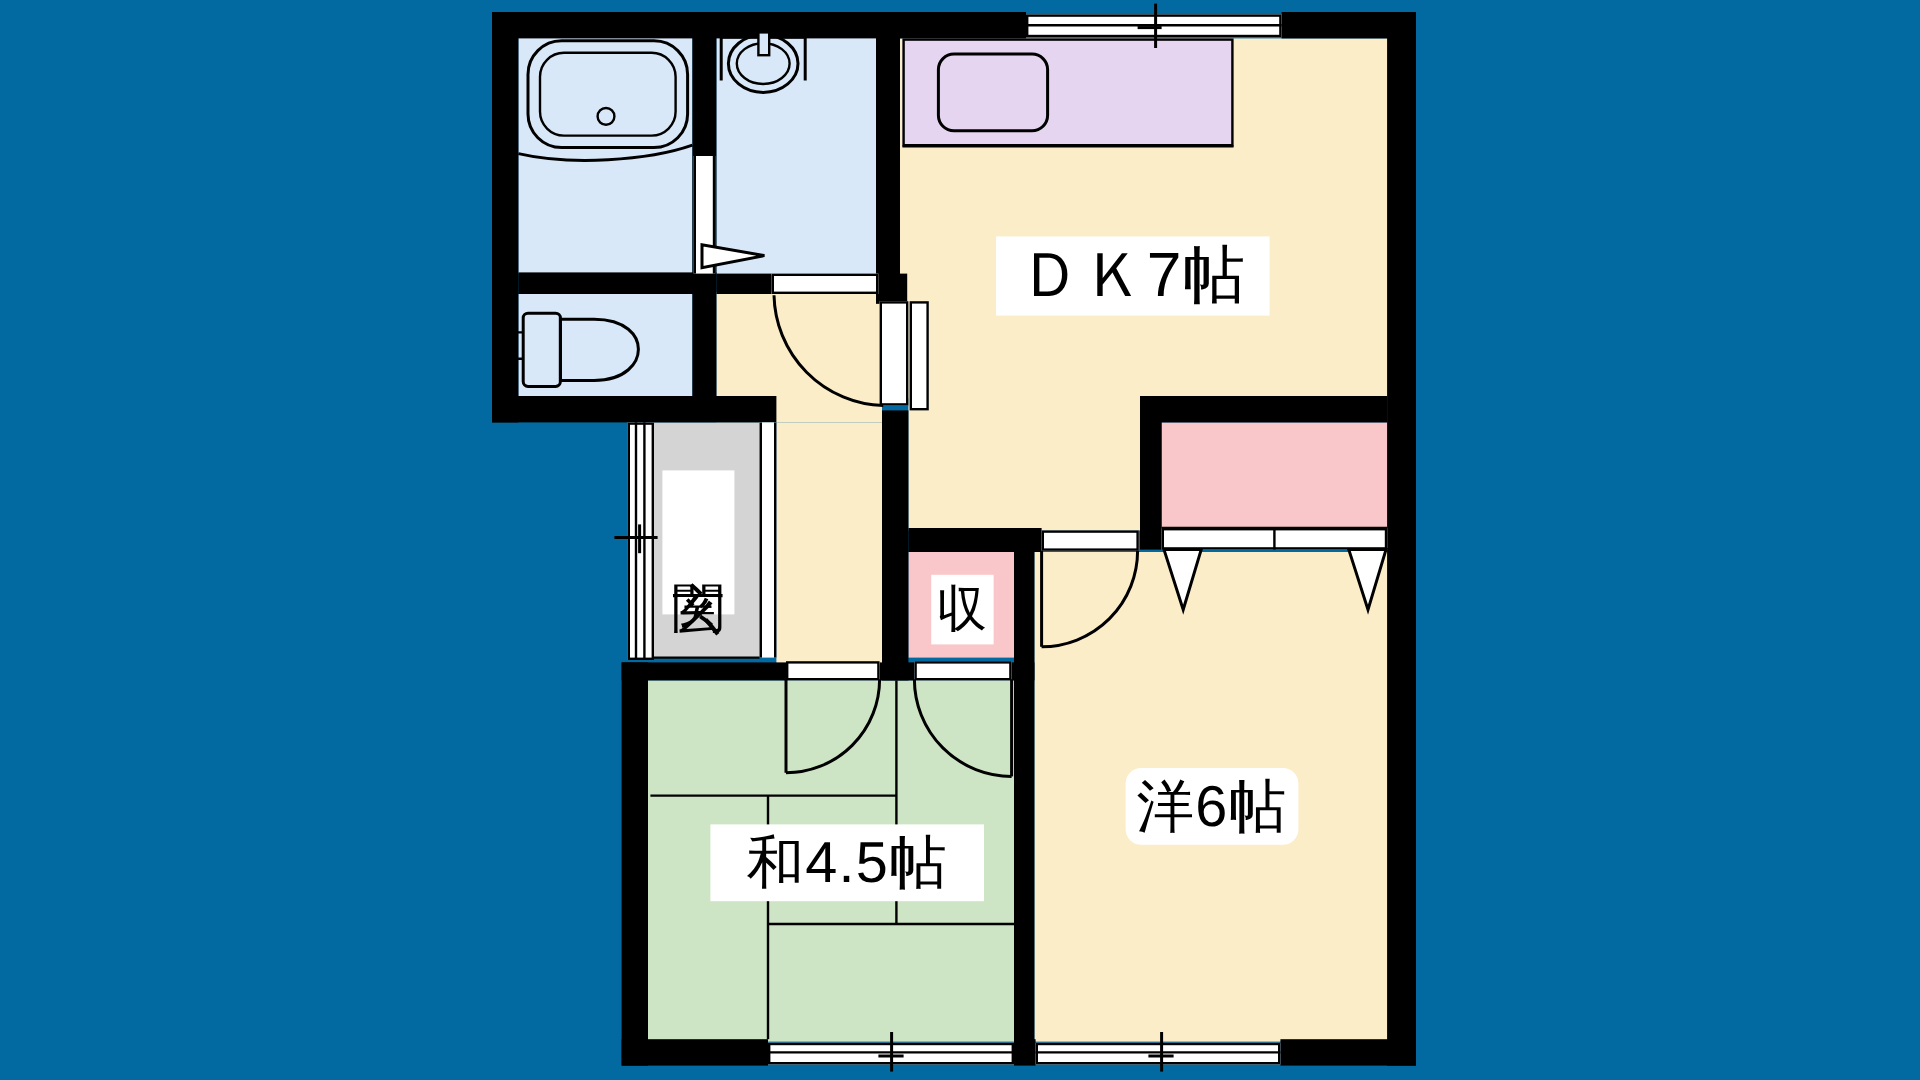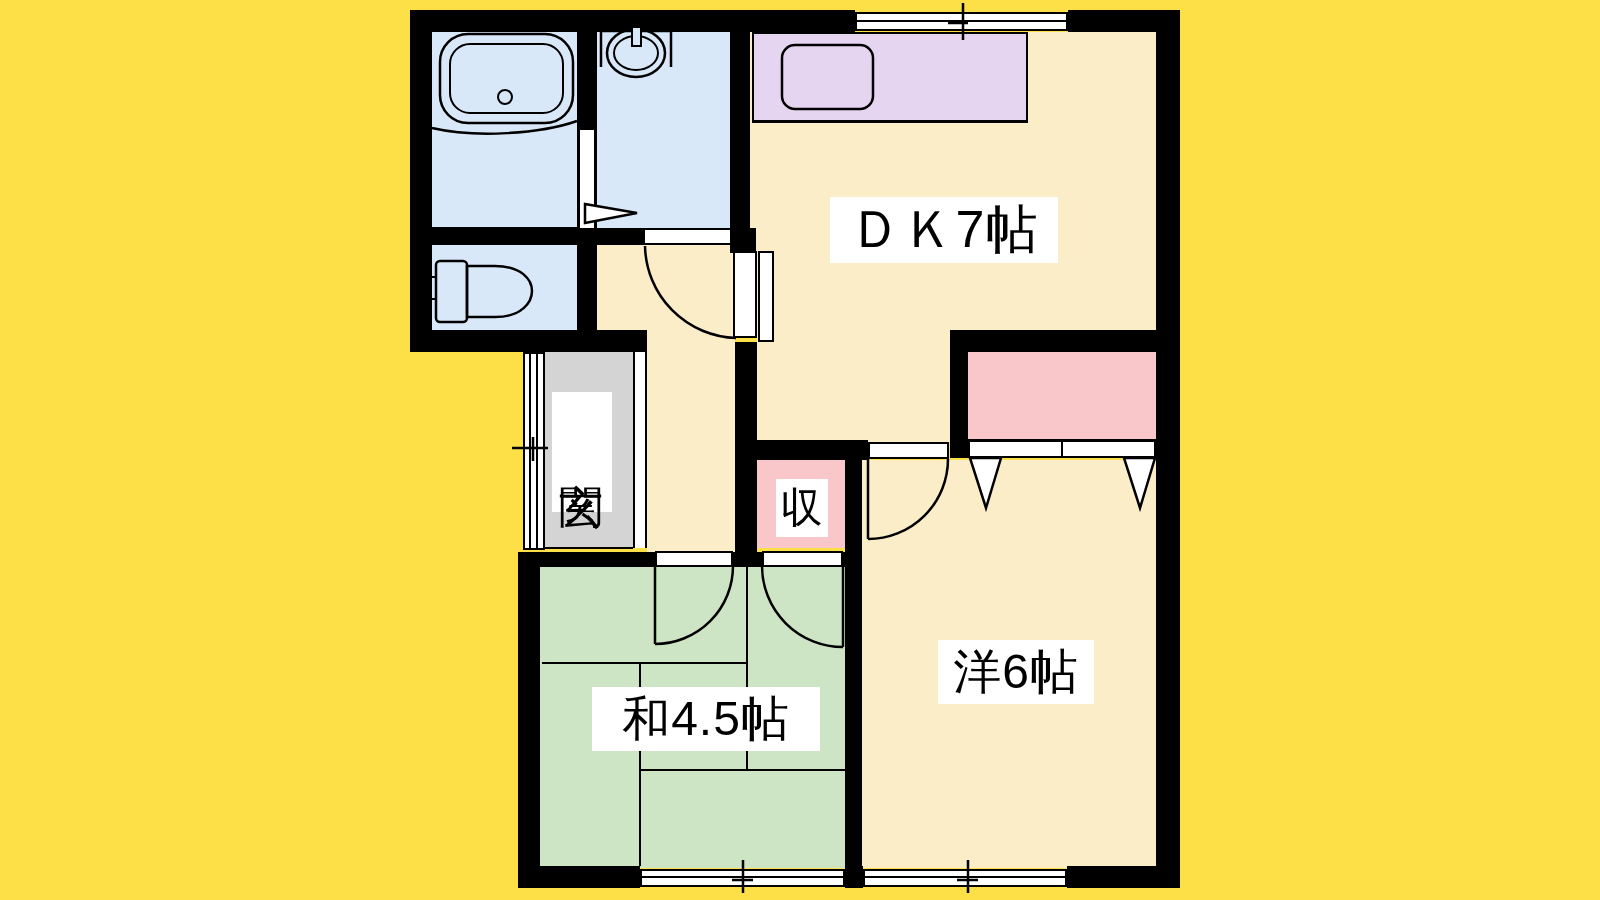--- a/index.html
+++ b/index.html
@@ -1,16 +1,16 @@
 <!DOCTYPE html>
 <html><head>
 <meta charset="utf-8">
 <style>
   html,body{margin:0;padding:0;background:#fff;}
-  #stage{position:relative;width:1600px;height:900px;background:#fde047;overflow:hidden;
+  #stage{position:relative;width:1600px;height:900px;background:#0369a1;overflow:hidden;
          font-family:"Liberation Sans","DejaVu Sans",sans-serif;}
   .abs{position:absolute;}
   .wall{position:absolute;background:#000;}
   .fill{position:absolute;}
   .band{position:absolute;background:#fff;border:2px solid #000;box-sizing:border-box;}
   .gapbar{position:absolute;background:#fff;border:2px solid #000;box-sizing:border-box;}
   svg.overlay{position:absolute;left:0;top:0;width:1600px;height:900px;pointer-events:none;}
   .roomlabel{position:absolute;background:#fff;color:#000;display:flex;align-items:center;
              justify-content:center;font-weight:500;letter-spacing:1px;white-space:nowrap;}
   .vertical{writing-mode:vertical-rl;text-orientation:upright;letter-spacing:4px;}
@@ -141,18 +141,18 @@
     </g>
 
     <g stroke="#000" stroke-width="2" fill="none">
       <line x1="752" y1="122" x2="1028" y2="122"></line>
       <line x1="968" y1="440" x2="1156" y2="440"></line>
       <line x1="545" y1="548" x2="633" y2="548"></line>
     </g>
   </svg>
 
   <div class="roomlabel" style="left:830px;top:197px;width:228px;height:66px;font-size:52px;">ＤＫ7帖</div>
-  <div class="roomlabel" style="left:938px;top:640px;width:156px;height:64px;font-size:48px;">洋6帖</div>
+  <div class="roomlabel" style="left:938px;top:640px;width:144px;height:64px;font-size:48px;border-radius:13px;">洋6帖</div>
   <div class="roomlabel" style="left:592px;top:687px;width:228px;height:64px;font-size:48px;">和4.5帖</div>
   <div class="roomlabel vertical" style="left:552px;top:392px;width:60px;height:120px;font-size:44px;">玄関</div>
   <div class="roomlabel" style="left:776px;top:479px;width:52px;height:58px;font-size:42px;">収</div>
 
 </div>
 
 </body></html>

